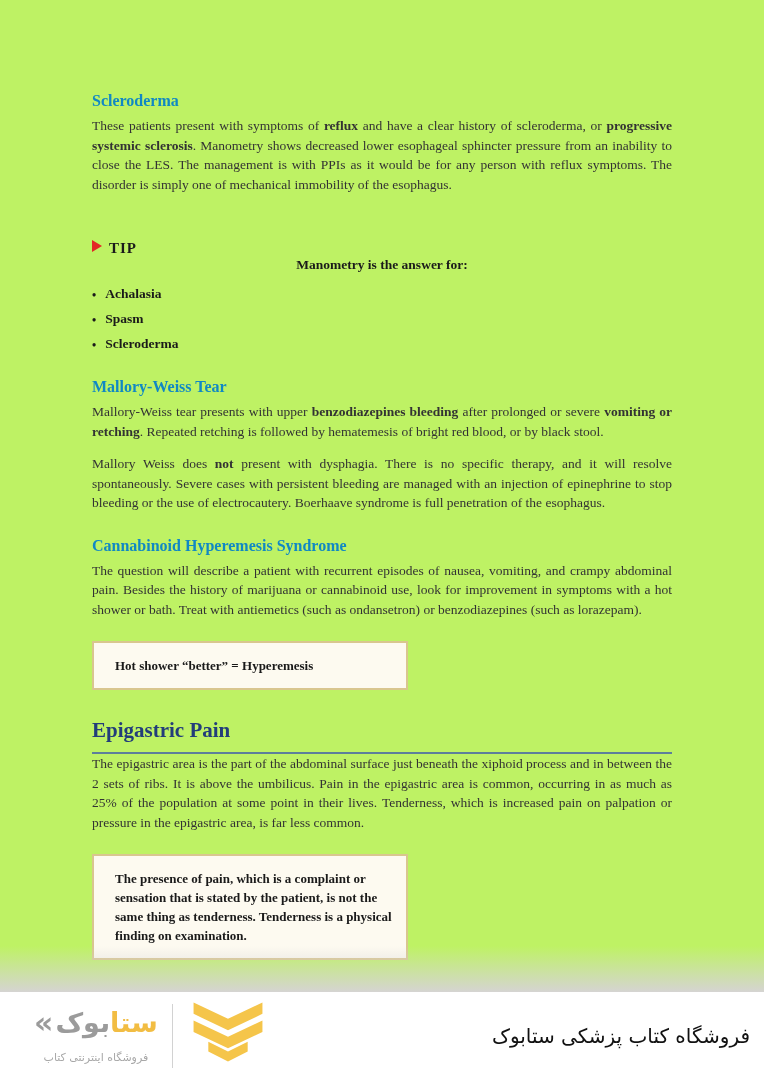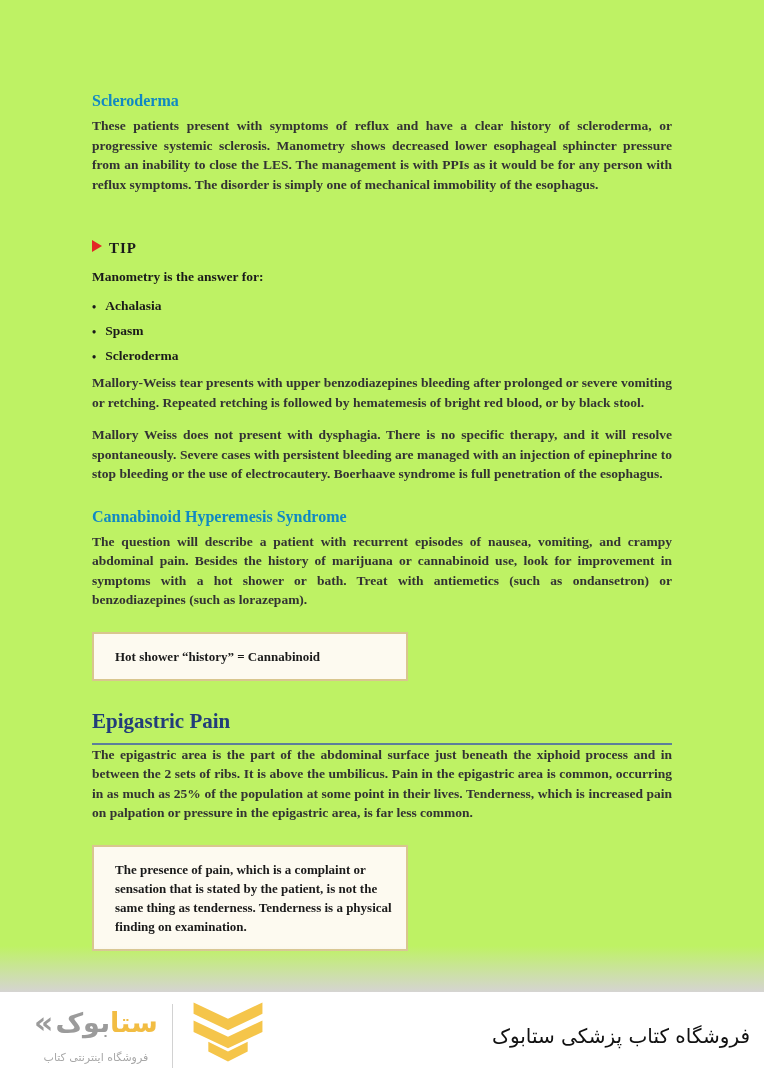--- a/index.html
+++ b/index.html
@@ -24,42 +24,41 @@
     color: #1088c4;
     font-size: 16px;
     font-weight: bold;
     margin-bottom: 6px;
   }
   .body-text {
     font-size: 13.5px;
     line-height: 19.5px;
     text-align: justify;
     color: #333333;
-    font-weight: bold;
   }
   .tip-block { margin-top: 32px; }
   .tip-header { display: flex; align-items: flex-start; gap: 7px; margin-top: 46px; }
   .tip-arrow {
     width: 0; height: 0;
     border-top: 6px solid transparent;
     border-bottom: 6px solid transparent;
     border-left: 10px solid #e32726;
     display: inline-block;
   }
   .tip-label {
     font-size: 15px;
     font-weight: bold;
     letter-spacing: 1px;
     color: #1a1a1a;
   }
   .tip-intro {
-    margin-top: 12px;
     font-size: 13.5px;
     font-weight: bold;
     color: #1a1a1a;
+    text-align: center;
   }
   .tip-list { margin-top: 13px; list-style: none; }
   .tip-list li {
     font-size: 13.5px;
     font-weight: bold;
     color: #1a1a1a;
     margin-bottom: 7px;
     display: flex;
     gap: 9px;
   }
@@ -189,29 +188,30 @@
           <span class="bullet-glyph">•</span>
           <span>Spasm</span>
         </li>
         <li>
           <span class="bullet-glyph">•</span>
           <span>Scleroderma</span>
         </li>
       </ul>
     </div>
 
+    <h3 class="section-heading gap-section">Mallory-Weiss Tear</h3>
     <p class="body-text">Mallory-Weiss tear presents with upper <b>benzodiazepines bleeding</b> after prolonged or severe <b>vomiting or retching</b>. Repeated retching is followed by hematemesis of bright red blood, or by black stool.</p>
     <p class="body-text gap-para">Mallory Weiss does <b>not</b> present with dysphagia. There is no specific therapy, and it will resolve spontaneously. Severe cases with persistent bleeding are managed with an injection of epinephrine to stop bleeding or the use of electrocautery. Boerhaave syndrome is full penetration of the esophagus.</p>
 
 
     <h3 class="section-heading gap-section">Cannabinoid Hyperemesis Syndrome</h3>
     <p class="body-text">The question will describe a patient with recurrent episodes of nausea, vomiting, and crampy abdominal pain. Besides the history of marijuana or cannabinoid use, look for improvement in symptoms with a hot shower or bath. Treat with antiemetics (such as ondansetron) or benzodiazepines (such as lorazepam).</p>
 
     <div class="note-box">
-      <p class="note-text">Hot shower “history” = Cannabinoid</p>
+      <p class="note-text">Hot shower “better” = Hyperemesis</p>
     </div>
 
     <h2 class="chapter-heading">Epigastric Pain</h2>
     <hr class="chapter-rule">
     <p class="body-text">The epigastric area is the part of the abdominal surface just beneath the xiphoid process and in between the 2 sets of ribs. It is above the umbilicus. Pain in the epigastric area is common, occurring in as much as 25% of the population at some point in their lives. Tenderness, which is increased pain on palpation or pressure in the epigastric area, is far less common.</p>
 
     <div class="note-box">
       <p class="note-text">The presence of pain, which is a complaint or sensation that is stated by the patient, is not the same thing as tenderness. Tenderness is a physical finding on examination.</p>
     </div>
 

